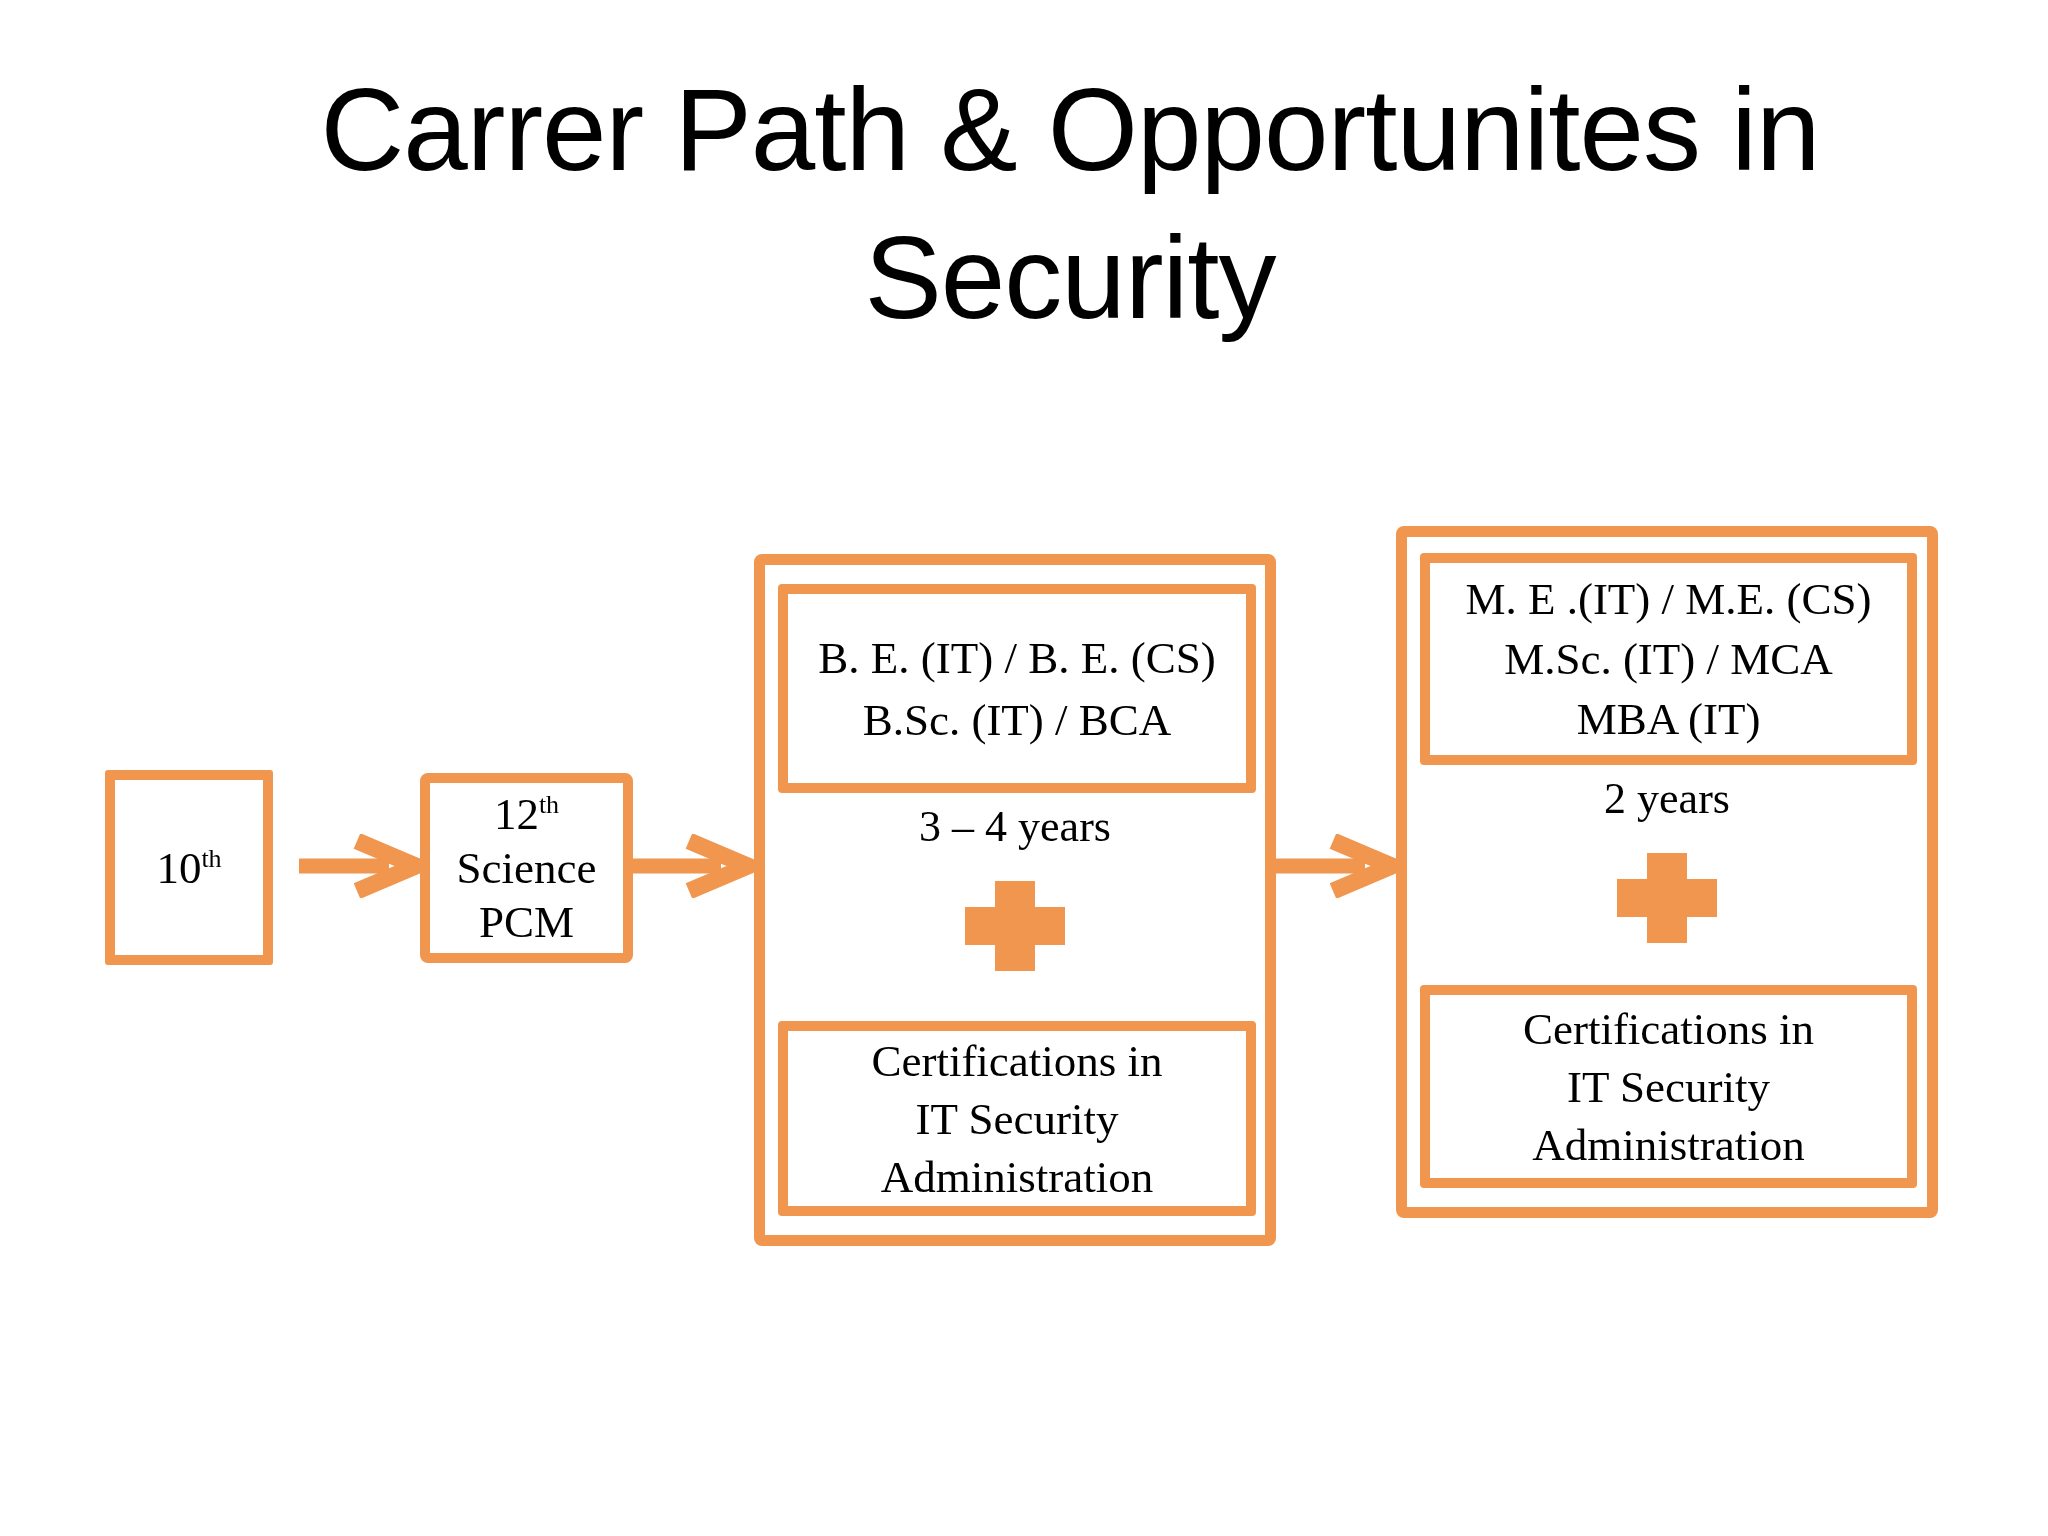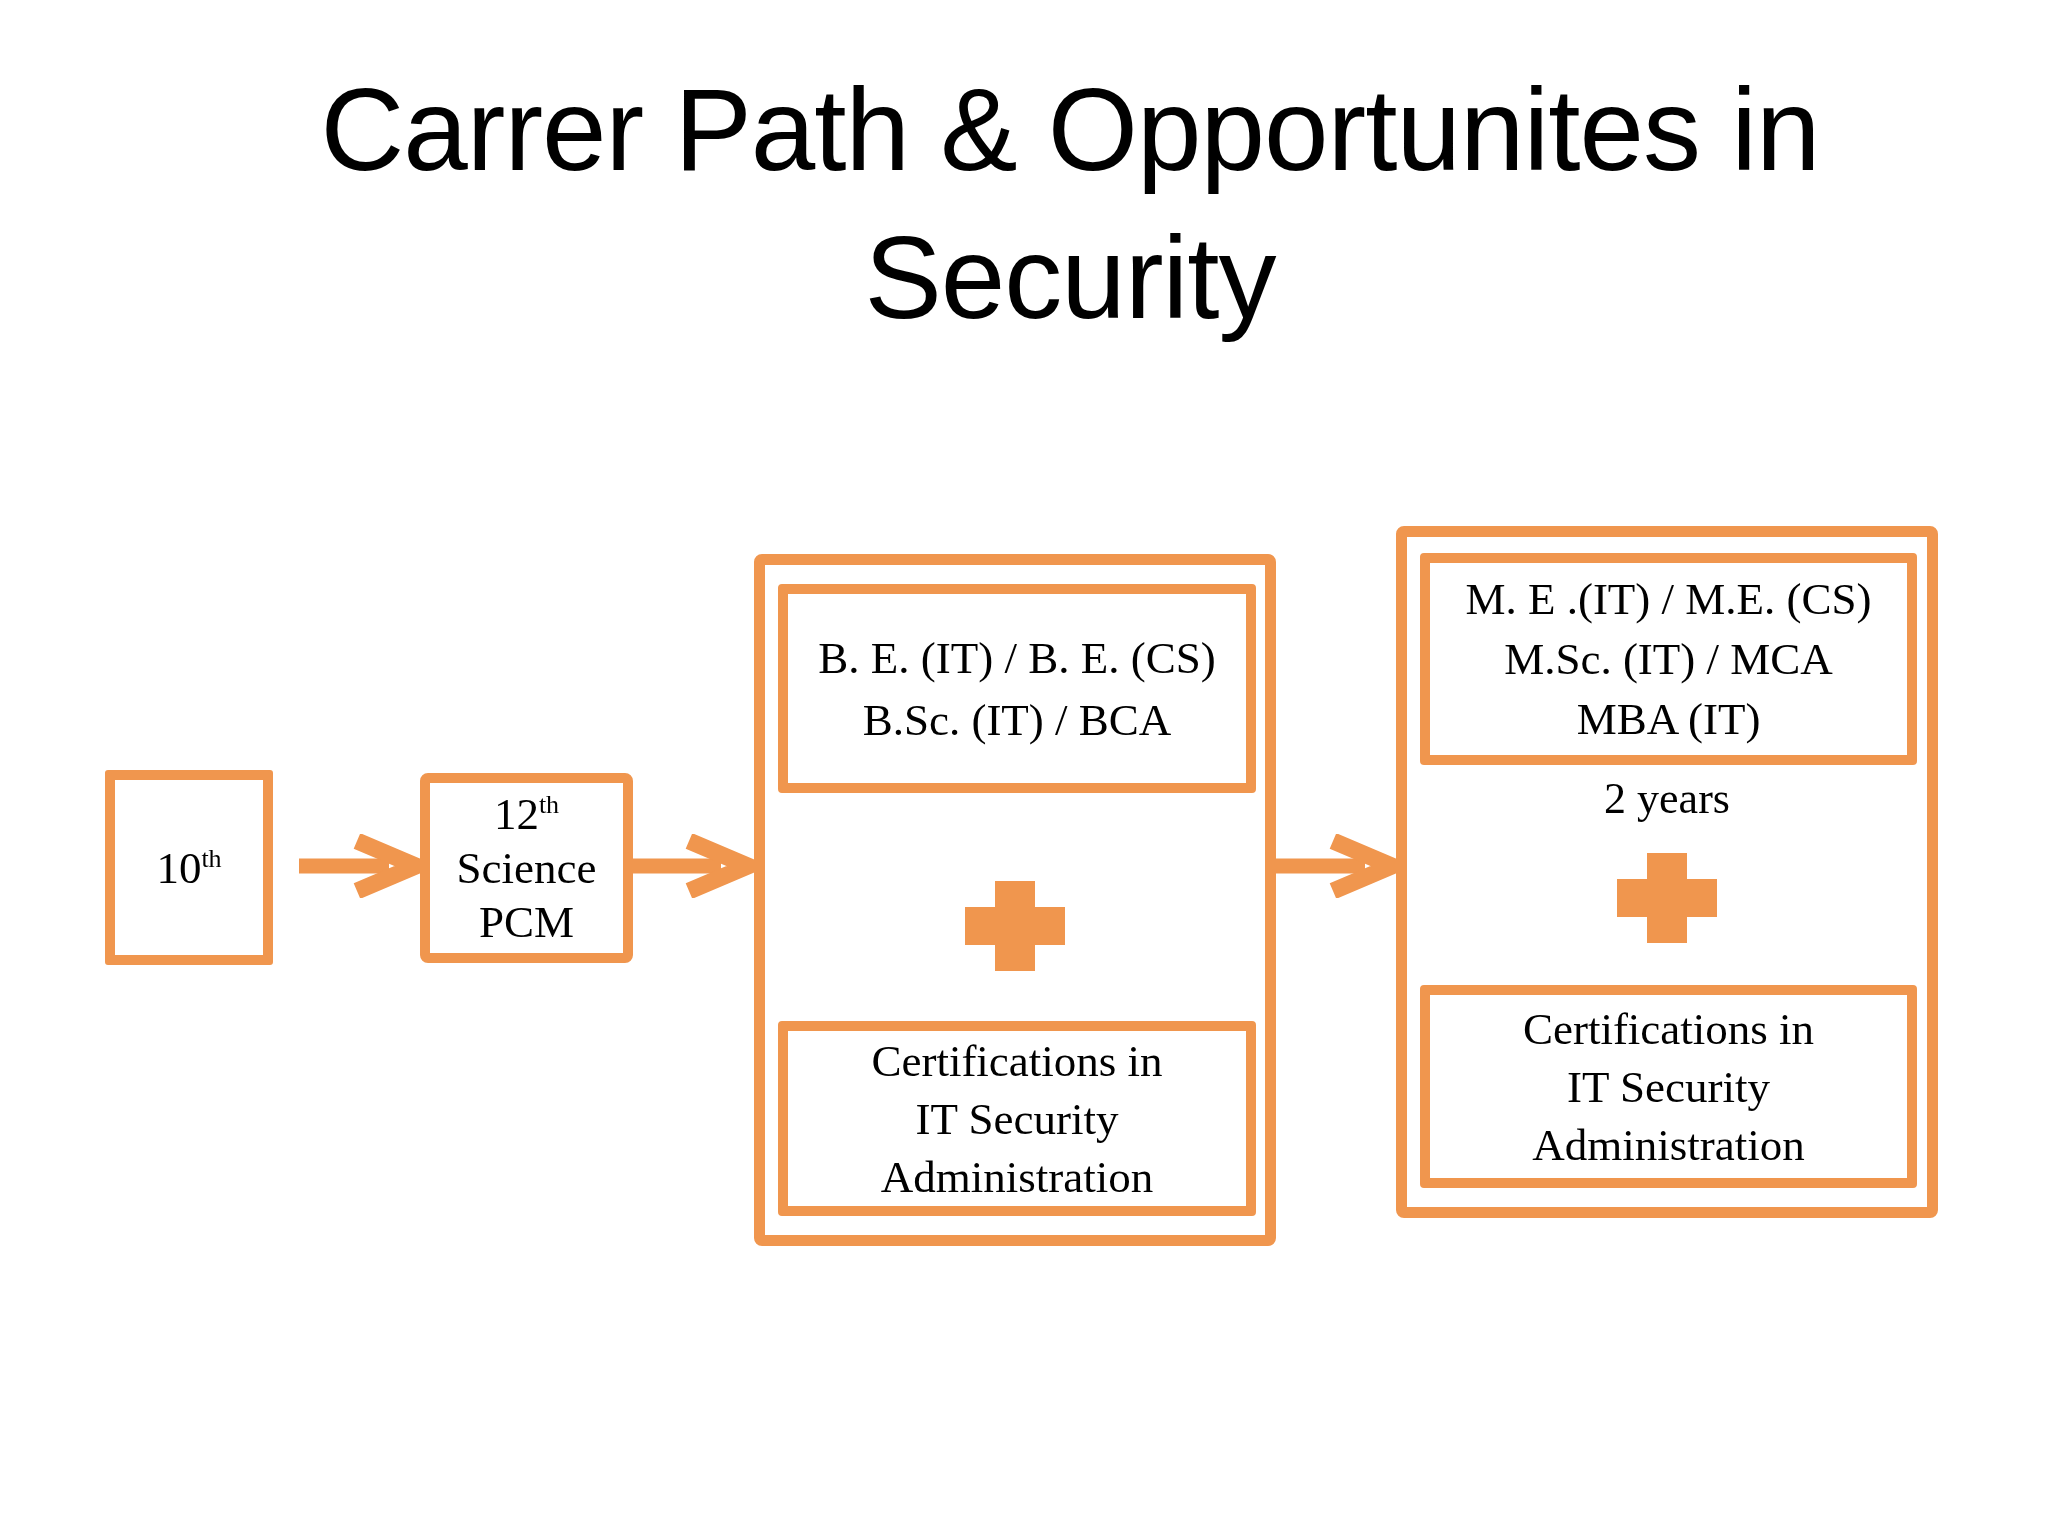--- a/index.html
+++ b/index.html
@@ -73,20 +73,21 @@
   <svg class="arrow" style="left:629px;top:834px;" width="127" height="64" viewBox="0 0 127 64">
     <path d="M2 32 H92" stroke-width="15"></path>
     <path d="M60 7 L119 32 L60 57" stroke-width="17"></path>
   </svg>
 
   <div class="box outer" style="left:754px;top:526px;width:522px;height:692px;margin-top:28px;">
     <div class="box inner degrees2" style="left:13px;top:19px;width:478px;height:209px;">
       <div>B. E. (IT) / B. E. (CS)</div>
       <div>B.Sc. (IT) / BCA</div>
     </div>
+    <div class="duration" style="top:236px;">3 – 4 years</div>
     <div class="plus" style="top:316px;">
       <div class="bar-v"></div>
       <div class="bar-h"></div>
     </div>
     <div class="box inner cert" style="left:13px;top:456px;width:478px;height:195px;">
       <div>Certifications in</div>
       <div>IT Security</div>
       <div>Administration</div>
     </div>
   </div>

